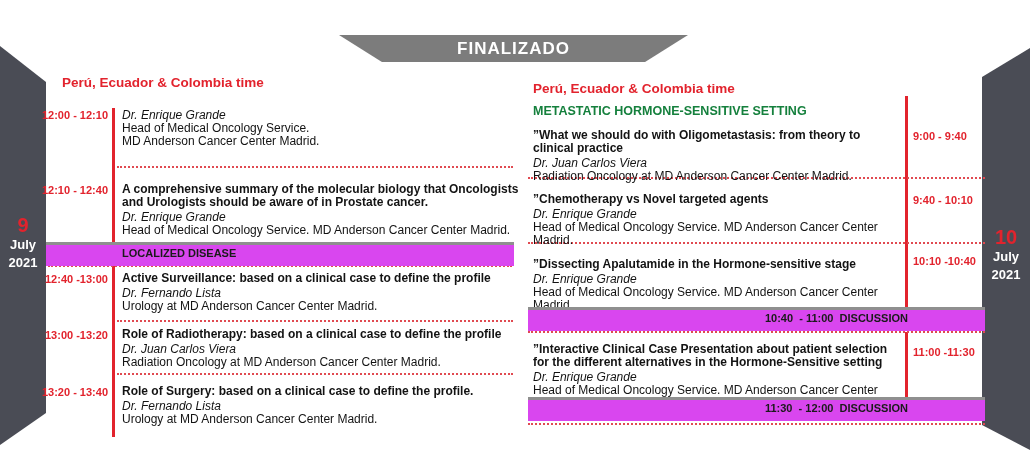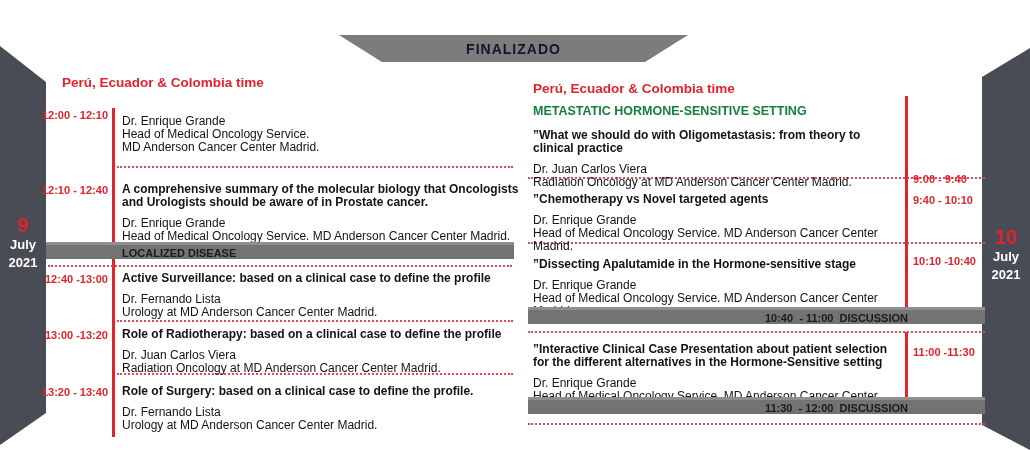--- a/index.html
+++ b/index.html
@@ -7,21 +7,21 @@
     position:relative;width:1030px;height:450px;background:#ffffff;overflow:hidden;
     font-family:"Liberation Sans", sans-serif;color:#131313;
   }
   
   .banner{
     position:absolute;left:339px;top:35px;width:349px;height:27px;
     background:#7c7c7c;
     clip-path:polygon(0 0,100% 0,87.7% 100%,12.3% 100%);
     display:flex;align-items:center;justify-content:center;
   }
-  .banner span{color:#0f172a;font-weight:bold;font-size:14px;letter-spacing:1px;}
+  .banner span{color:#ffffff;font-weight:bold;font-size:17px;letter-spacing:1px;}
   
   .band{position:absolute;background:#4a4c55;}
   .band-left{left:0;top:46px;width:46px;height:399px;
     clip-path:polygon(0 0,100% 36px,100% 367px,0 100%);}
   .band-right{left:982px;top:48px;width:48px;height:402px;
     clip-path:polygon(0 29px,100% 0,100% 100%,0 377px);}
   .band .date{position:absolute;left:0;width:100%;text-align:center;line-height:18px;}
   .band-left .date{top:168px;}
   .band-right .date{top:178px;}
   .date .day{color:#e2232d;font-weight:bold;font-size:20px;display:block;line-height:22px;}
@@ -31,26 +31,26 @@
   .tz-left{left:62px;top:75px;}
   .tz-right{left:533px;top:81px;}
   .setting{position:absolute;left:533px;top:104px;color:#15803d;font-weight:bold;font-size:12.5px;white-space:nowrap;}
   
   .vline{position:absolute;width:3px;background:#e2232d;z-index:1;}
   
   .dotted{position:absolute;height:0;border-top:2px dotted #e04a51;z-index:1;}
   
   .session{position:absolute;z-index:2;}
   .s-title{font-weight:bold;font-size:12px;line-height:13px;white-space:pre-line;}
-  .s-speaker{font-size:12px;line-height:13px;margin-top:8px;}
+  .s-speaker{font-style:italic;font-size:12px;line-height:13px;margin-top:2px;}
   .s-desc{font-size:12px;line-height:12.5px;white-space:pre-line;}
   .time{position:absolute;color:#e2232d;font-weight:bold;font-size:11px;white-space:pre;z-index:2;}
   .time-left{text-align:right;width:70px;}
   
-  .graybar{position:absolute;background:#737373;border-top:3px solid #8f8f8f;height:17px;z-index:3;
+  .graybar{position:absolute;background:#d946ef;border-top:3px solid #8f8f8f;height:24px;z-index:3;
     font-weight:bold;font-size:11px;line-height:17px;color:#1a1a1a;white-space:pre;}
   .bar-localized{left:46px;top:242px;width:468px;padding-left:76px;box-sizing:border-box;}
   .bar-discussion{left:528px;width:457px;text-align:right;padding-right:77px;box-sizing:border-box;}
 </style>
 </head>
 <body>
 
 <div id="page">
 
   <div class="banner">
@@ -118,21 +118,21 @@
     <div class="s-speaker">Dr. Fernando Lista</div>
     <div class="s-desc">Urology at MD Anderson Cancer Center Madrid.</div>
   </div>
 
   <div class="tz tz-right">Perú, Ecuador &amp; Colombia time</div>
   <div class="setting">METASTATIC HORMONE-SENSITIVE SETTING</div>
 
   <div class="vline" style="left:905px;top:96px;height:211px;"></div>
   <div class="vline" style="left:905px;top:332px;height:65px;"></div>
 
-  <div class="time" style="left:913px;top:130px;margin-top:43px;">9:00 - 9:40</div>
+  <div class="time" style="left:913px;top:130px;">9:00 - 9:40</div>
   <div class="session" style="left:533px;top:129px;width:368px;">
     <div class="s-title">”What we should do with Oligometastasis: from theory to clinical practice</div>
     <div class="s-speaker">Dr. Juan Carlos Viera</div>
     <div class="s-desc">Radiation Oncology at MD Anderson Cancer Center Madrid.</div>
   </div>
   <div class="dotted" style="left:528px;top:177px;width:457px;"></div>
 
   <div class="time" style="left:913px;top:194px;">9:40 - 10:10</div>
   <div class="session" style="left:533px;top:193px;width:368px;">
     <div class="s-title">”Chemotherapy vs Novel targeted agents</div>

